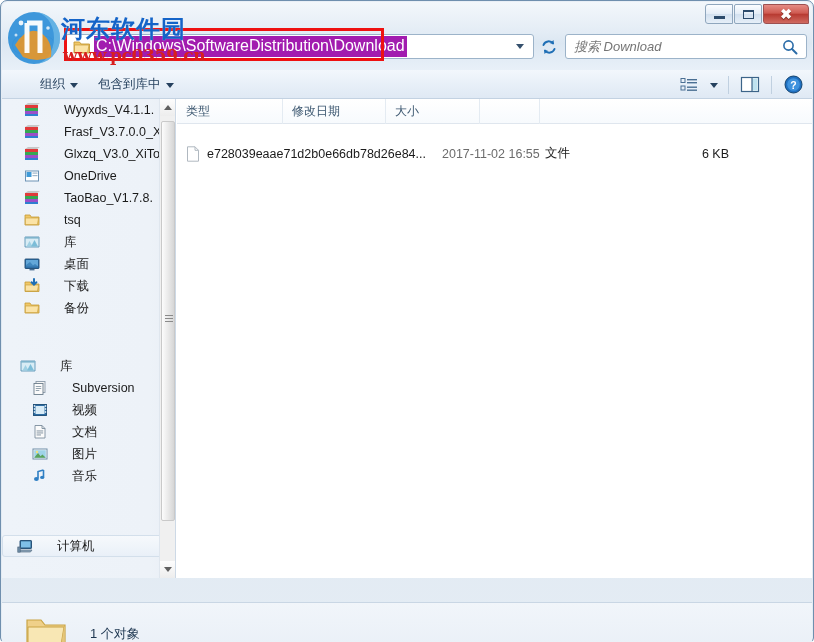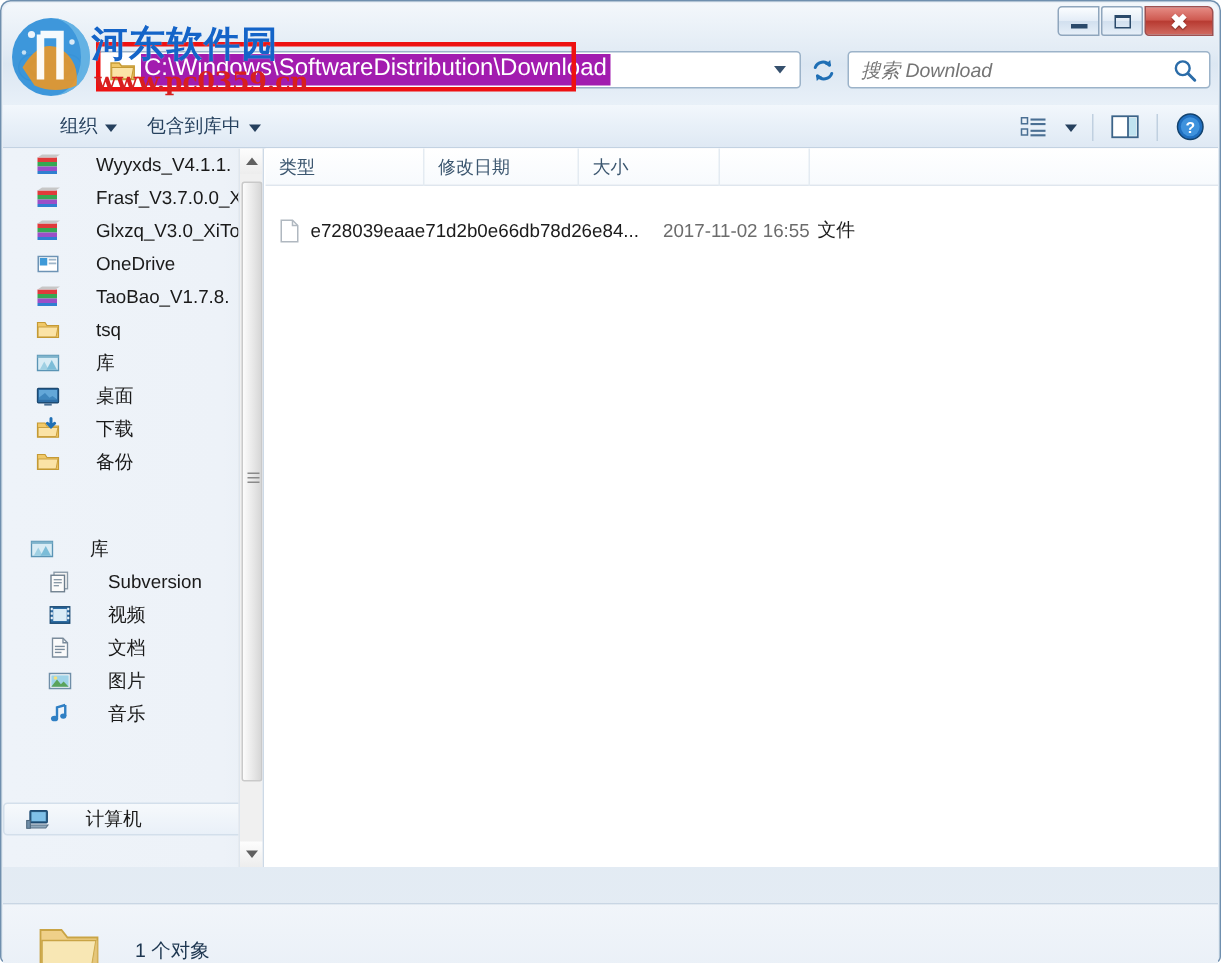--- a/index.html
+++ b/index.html
@@ -716,20 +716,21 @@
           <span style="width:14px;height:16px;flex:0 0 auto;">
             <svg viewBox="0 0 14 16" width="14" height="16">
               <path d="M1.5 0.8 H9 L12.5 4.3 V15.2 H1.5 Z" fill="#ffffff" stroke="#b0b8c0" stroke-width="1"></path>
               <path d="M9 0.8 V4.3 H12.5" fill="none" stroke="#b0b8c0" stroke-width="1"></path>
             </svg>
           </span>
           <span>e728039eaae71d2b0e66db78d26e84...</span>
         </div>
         <div class="cell cell-date" style="width:103px;">2017-11-02 16:55</div>
         <div class="cell cell-type" style="width:106px;">文件</div>
+        <div class="cell cell-size" style="width:94px;">6 KB</div>
       </div>
     </div>
   </div>
 
   <div id="statusbar">
     <span id="status-folder">
       <svg viewBox="0 0 44 38" width="44" height="38">
         <path d="M3 5 H17 L21 10 H41 V34 H3 Z" fill="#efd089" stroke="#c9a445" stroke-width="1.2"></path>
         <path d="M4 12 H40 L36.5 33 H4 Z" fill="#f8e7b4" stroke="#c9a445" stroke-width="1"></path>
         <path d="M36.5 33 L40 12 L41 12 V34 H3 V33 Z" fill="#e3c478" opacity="0.8"></path>

